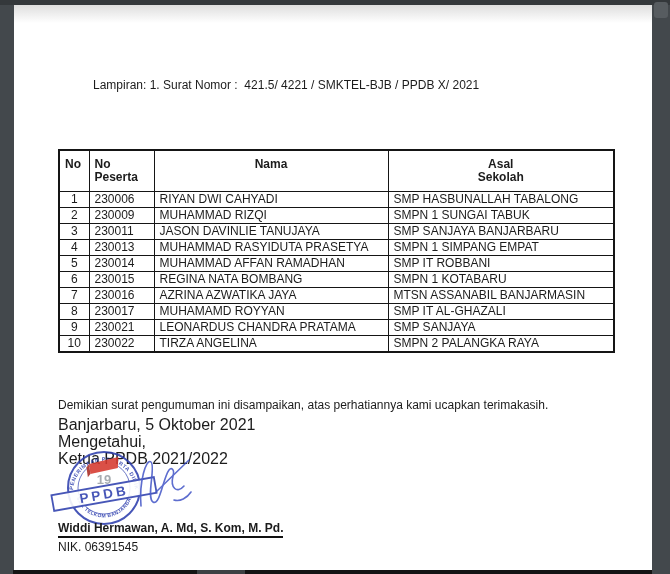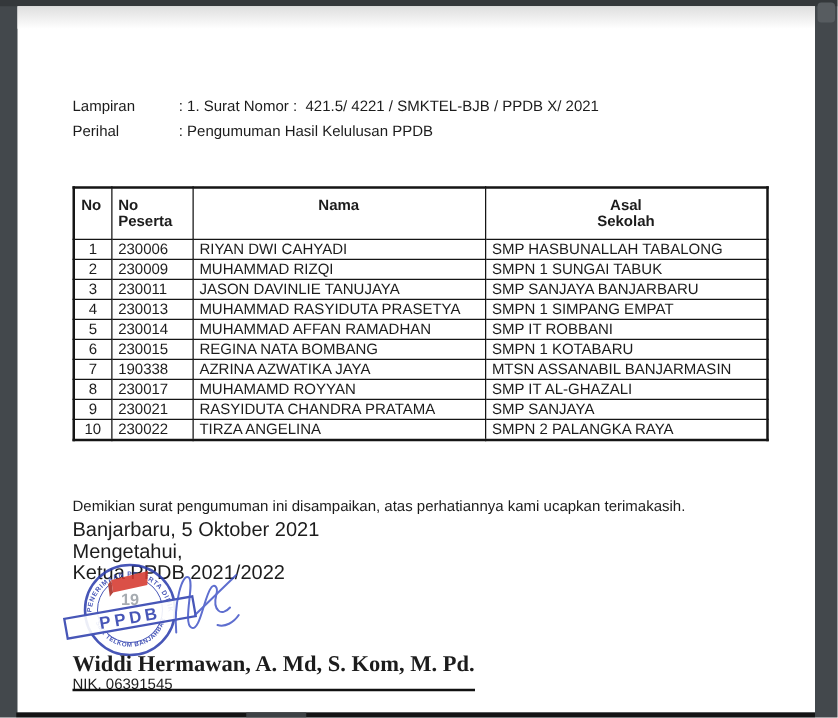--- a/index.html
+++ b/index.html
@@ -16,21 +16,21 @@
   .page-top-shadow{position:absolute;left:0;top:0;width:100%;height:18px;
     background:linear-gradient(#dedede,#ffffff);pointer-events:none;}
   .vscroll-thumb{
     position:absolute;right:2px;top:2px;width:14px;height:16px;
     background:#575c60;border-radius:3px;
   }
   .hscroll-track{position:absolute;left:13px;top:570px;width:639px;height:4px;background:#141414;}
   .hscroll-thumb{position:absolute;left:197px;top:570px;width:48px;height:4px;background:#3d4144;}
 
   
-  .meta{position:absolute;left:44px;top:70px;font-size:12px;line-height:20px;}
+  .meta{position:absolute;left:44px;top:70px;font-size:12px;line-height:20px;text-align:right;}
   .meta-row{display:flex;}
   .meta-label{width:85px;}
   .meta-value{white-space:pre;}
 
   
   table.results{
     position:absolute;left:44px;top:144px;border-collapse:collapse;
     font-size:12px;table-layout:fixed;width:555px;
   }
   table.results,table.results th,table.results td{border:1px solid #151515;}
@@ -41,43 +41,39 @@
   table.results th.center{text-align:center;}
   table.results td{
     padding:0 5px;height:15px;line-height:15px;white-space:nowrap;overflow:hidden;
   }
   table.results td.c-no{text-align:center;padding:0 2px;}
   col.w-no{width:30px;}col.w-peserta{width:65px;}col.w-nama{width:234px;}col.w-asal{width:226px;}
 
   .closing{position:absolute;left:44px;top:393px;font-size:12px;}
   .signoff{position:absolute;left:44px;top:411px;font-size:16px;line-height:17px;}
   .signer-name{
-    position:absolute;left:44px;top:516px;font-size:18px;font-weight:bold;
-    border-bottom:2px solid #111;padding-bottom:9px;font-family:Liberation Serif, serif;
+    position:absolute;left:44px;top:516px;font-size:12px;font-weight:bold;
+    border-bottom:2px solid #111;padding-bottom:1px;
   }
   .signer-nik{position:absolute;left:44px;top:535px;font-size:12px;}
 
   .stamp-svg{position:absolute;left:26px;top:443px;width:170px;height:84px;overflow:visible;}
 </style>
 </head>
 <body>
 
 <div class="topbar"></div>
 
 <div class="page">
   <div class="page-top-shadow"></div>
 
   <div class="meta">
     <div class="meta-row">
       <span class="meta-label">Lampiran</span>
       <span class="meta-value">: 1. Surat Nomor :  421.5/ 4221 / SMKTEL-BJB / PPDB X/ 2021</span>
-    </div>
-    <div class="meta-row">
-      <span class="meta-label">Perihal</span>
-      <span class="meta-value">: Pengumuman Hasil Kelulusan PPDB</span>
     </div>
   </div>
 
   <table class="results">
     <colgroup>
       <col class="w-no">
         <col class="w-peserta">
         <col class="w-nama">
         <col class="w-asal">
     </colgroup>
@@ -121,34 +117,34 @@
           <td>SMP IT ROBBANI</td>
         </tr>
         <tr>
           <td class="c-no">6</td>
           <td>230015</td>
           <td>REGINA NATA BOMBANG</td>
           <td>SMPN 1 KOTABARU</td>
         </tr>
         <tr>
           <td class="c-no">7</td>
-          <td>190338</td>
+          <td>230016</td>
           <td>AZRINA AZWATIKA JAYA</td>
           <td>MTSN ASSANABIL BANJARMASIN</td>
         </tr>
         <tr>
           <td class="c-no">8</td>
           <td>230017</td>
           <td>MUHAMAMD ROYYAN</td>
           <td>SMP IT AL-GHAZALI</td>
         </tr>
         <tr>
           <td class="c-no">9</td>
           <td>230021</td>
-          <td>RASYIDUTA CHANDRA PRATAMA</td>
+          <td>LEONARDUS CHANDRA PRATAMA</td>
           <td>SMP SANJAYA</td>
         </tr>
         <tr>
           <td class="c-no">10</td>
           <td>230022</td>
           <td>TIRZA ANGELINA</td>
           <td>SMPN 2 PALANGKA RAYA</td>
         </tr>
       </tbody>
   </table>

